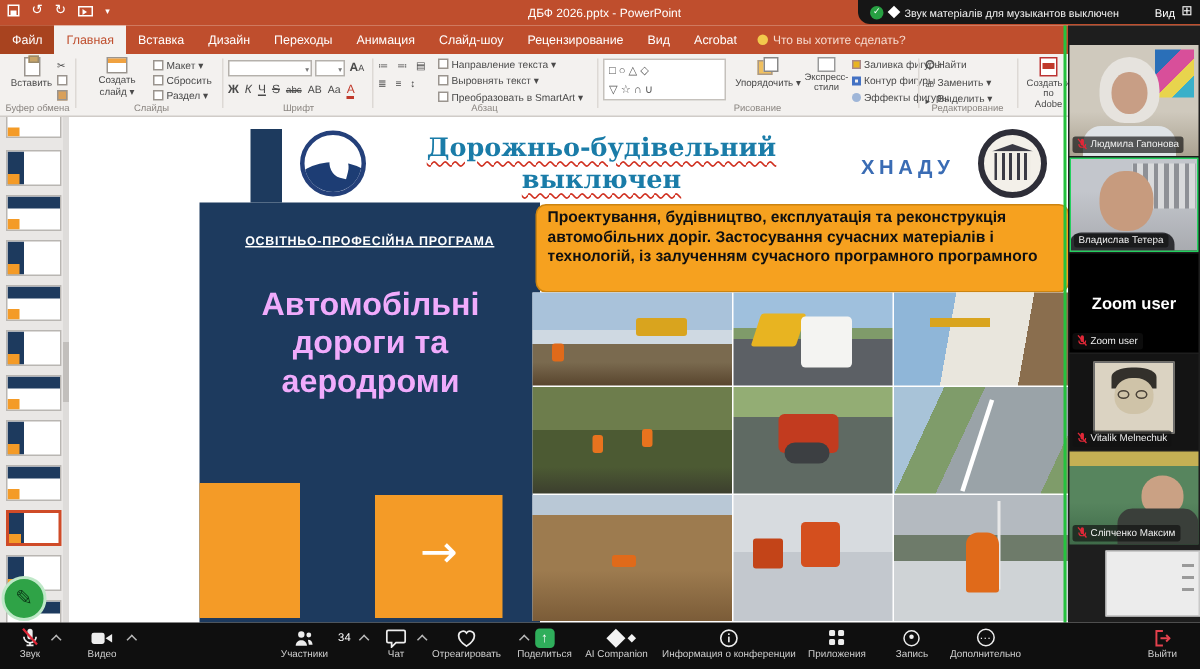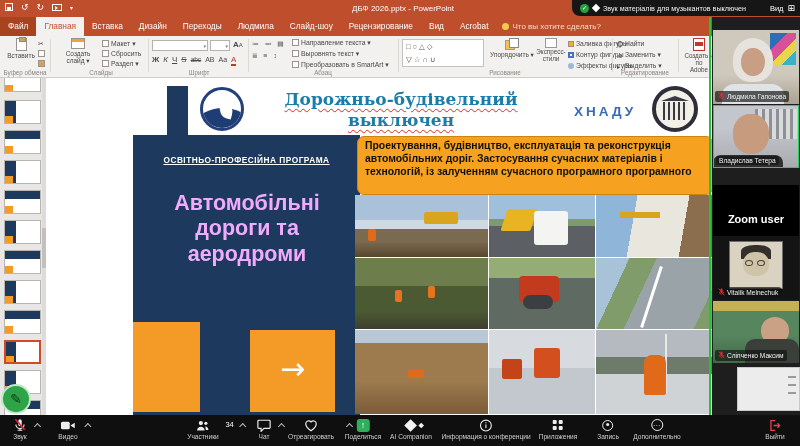--- a/index.html
+++ b/index.html
@@ -132,21 +132,21 @@
   .bigname { position:absolute; width:100%; top:42%; text-align:center; font-size:11px; font-weight:bold; color:#fff; }
   .t1 { top:13px; height:74px; background:linear-gradient(180deg,#cfc9bd 0 60%,#aaa291 100%); }
   .t1 .art{position:absolute;right:3px;top:3px;width:26px;height:32px;background:linear-gradient(135deg,#2a6fb8 0 30%,#d84f9a 30% 55%,#e8d44d 55% 75%,#3ab0c9 75%);}
   .t1 .hair{position:absolute;left:46%;top:8px;transform:translateX(-50%);width:40px;height:44px;border-radius:50% 50% 42% 42%;background:#e6e3de;}
   .t1 .face{position:absolute;left:46%;top:18px;transform:translateX(-50%);width:24px;height:28px;border-radius:48%;background:#c89e85;}
   .t1 .body{position:absolute;left:46%;bottom:0;transform:translateX(-50%);width:62px;height:20px;border-radius:12px 12px 0 0;background:#dfe3e6;}
   .t2 { top:88px; height:63px; background:linear-gradient(180deg,#c3c6cc 0 35%,#a9abb0 100%); border:1.5px solid #23d05f; }
   .t2 .cols{position:absolute;right:1px;top:3px;width:42px;height:30px;background:repeating-linear-gradient(90deg,#8e9096 0 3px,#d9dadc 3px 7px);}
   .t2 .face{position:absolute;left:44%;top:8px;transform:translateX(-50%);width:36px;height:40px;border-radius:46%;background:#c79b7e;}
   .t2 .body{position:absolute;left:40%;bottom:0;transform:translateX(-50%);width:70px;height:12px;background:#2e2f33;border-radius:8px 8px 0 0;}
-  .t3 { top:168px; height:66px; background:#000; }
+  .t3 { top:152px; height:66px; background:#000; }
   .t4 { top:219px; height:64px; background:#141414; }
   .t4 .frame{position:absolute;left:50%;top:5px;transform:translateX(-50%);width:54px;height:48px;background:#dbd3c2;border:1px solid #6c6c6c;}
   .t4 .htop{position:absolute;left:50%;top:9px;transform:translateX(-50%);width:30px;height:14px;background:#33302b;border-radius:45% 45% 0 0;}
   .t4 .gface{position:absolute;left:50%;top:16px;transform:translateX(-50%);width:26px;height:24px;background:#cfc3a8;border-radius:45%;}
   .t4 .g1,.t4 .g2{position:absolute;top:24px;width:8px;height:6px;border:1px solid #4a4238;border-radius:50%;}
   .t4 .g1{left:32px;} .t4 .g2{left:44px;}
   .t5 { top:284px; height:62px; background:linear-gradient(180deg,#c5b054 0 16%,#57855e 16% 55%,#3f6a49 100%); }
   .t5 .head{position:absolute;right:10px;top:16px;width:28px;height:26px;background:#caa184;border-radius:50% 50% 42% 42%;}
   .t5 .sh{position:absolute;right:0;top:38px;width:54px;height:24px;background:#3a3f3a;border-radius:10px 10px 0 0;}
   .whitepanel { position:absolute; left:25px; top:350px; width:63px; height:44px; background:#ececec; border:1px solid #c9c9c9; }
@@ -194,21 +194,21 @@
       <span class="gridico" style="font-family:'DejaVu Sans',sans-serif;">⊞</span>
     </div>
   </div>
 
   <div class="tabrow">
     <span class="tab file">Файл</span>
     <span class="tab active">Главная</span>
     <span class="tab">Вставка</span>
     <span class="tab">Дизайн</span>
     <span class="tab">Переходы</span>
-    <span class="tab">Людмила</span>
+    <span class="tab">Анимация</span>
     <span class="tab">Слайд-шоу</span>
     <span class="tab">Рецензирование</span>
     <span class="tab">Вид</span>
     <span class="tab">Acrobat</span>
     <span class="tab helptab">
       <span class="bulb"></span>
       <span class="helptext">Что вы хотите сделать?</span>
     </span>
   </div>
   <div class="signin">Вход</div>

